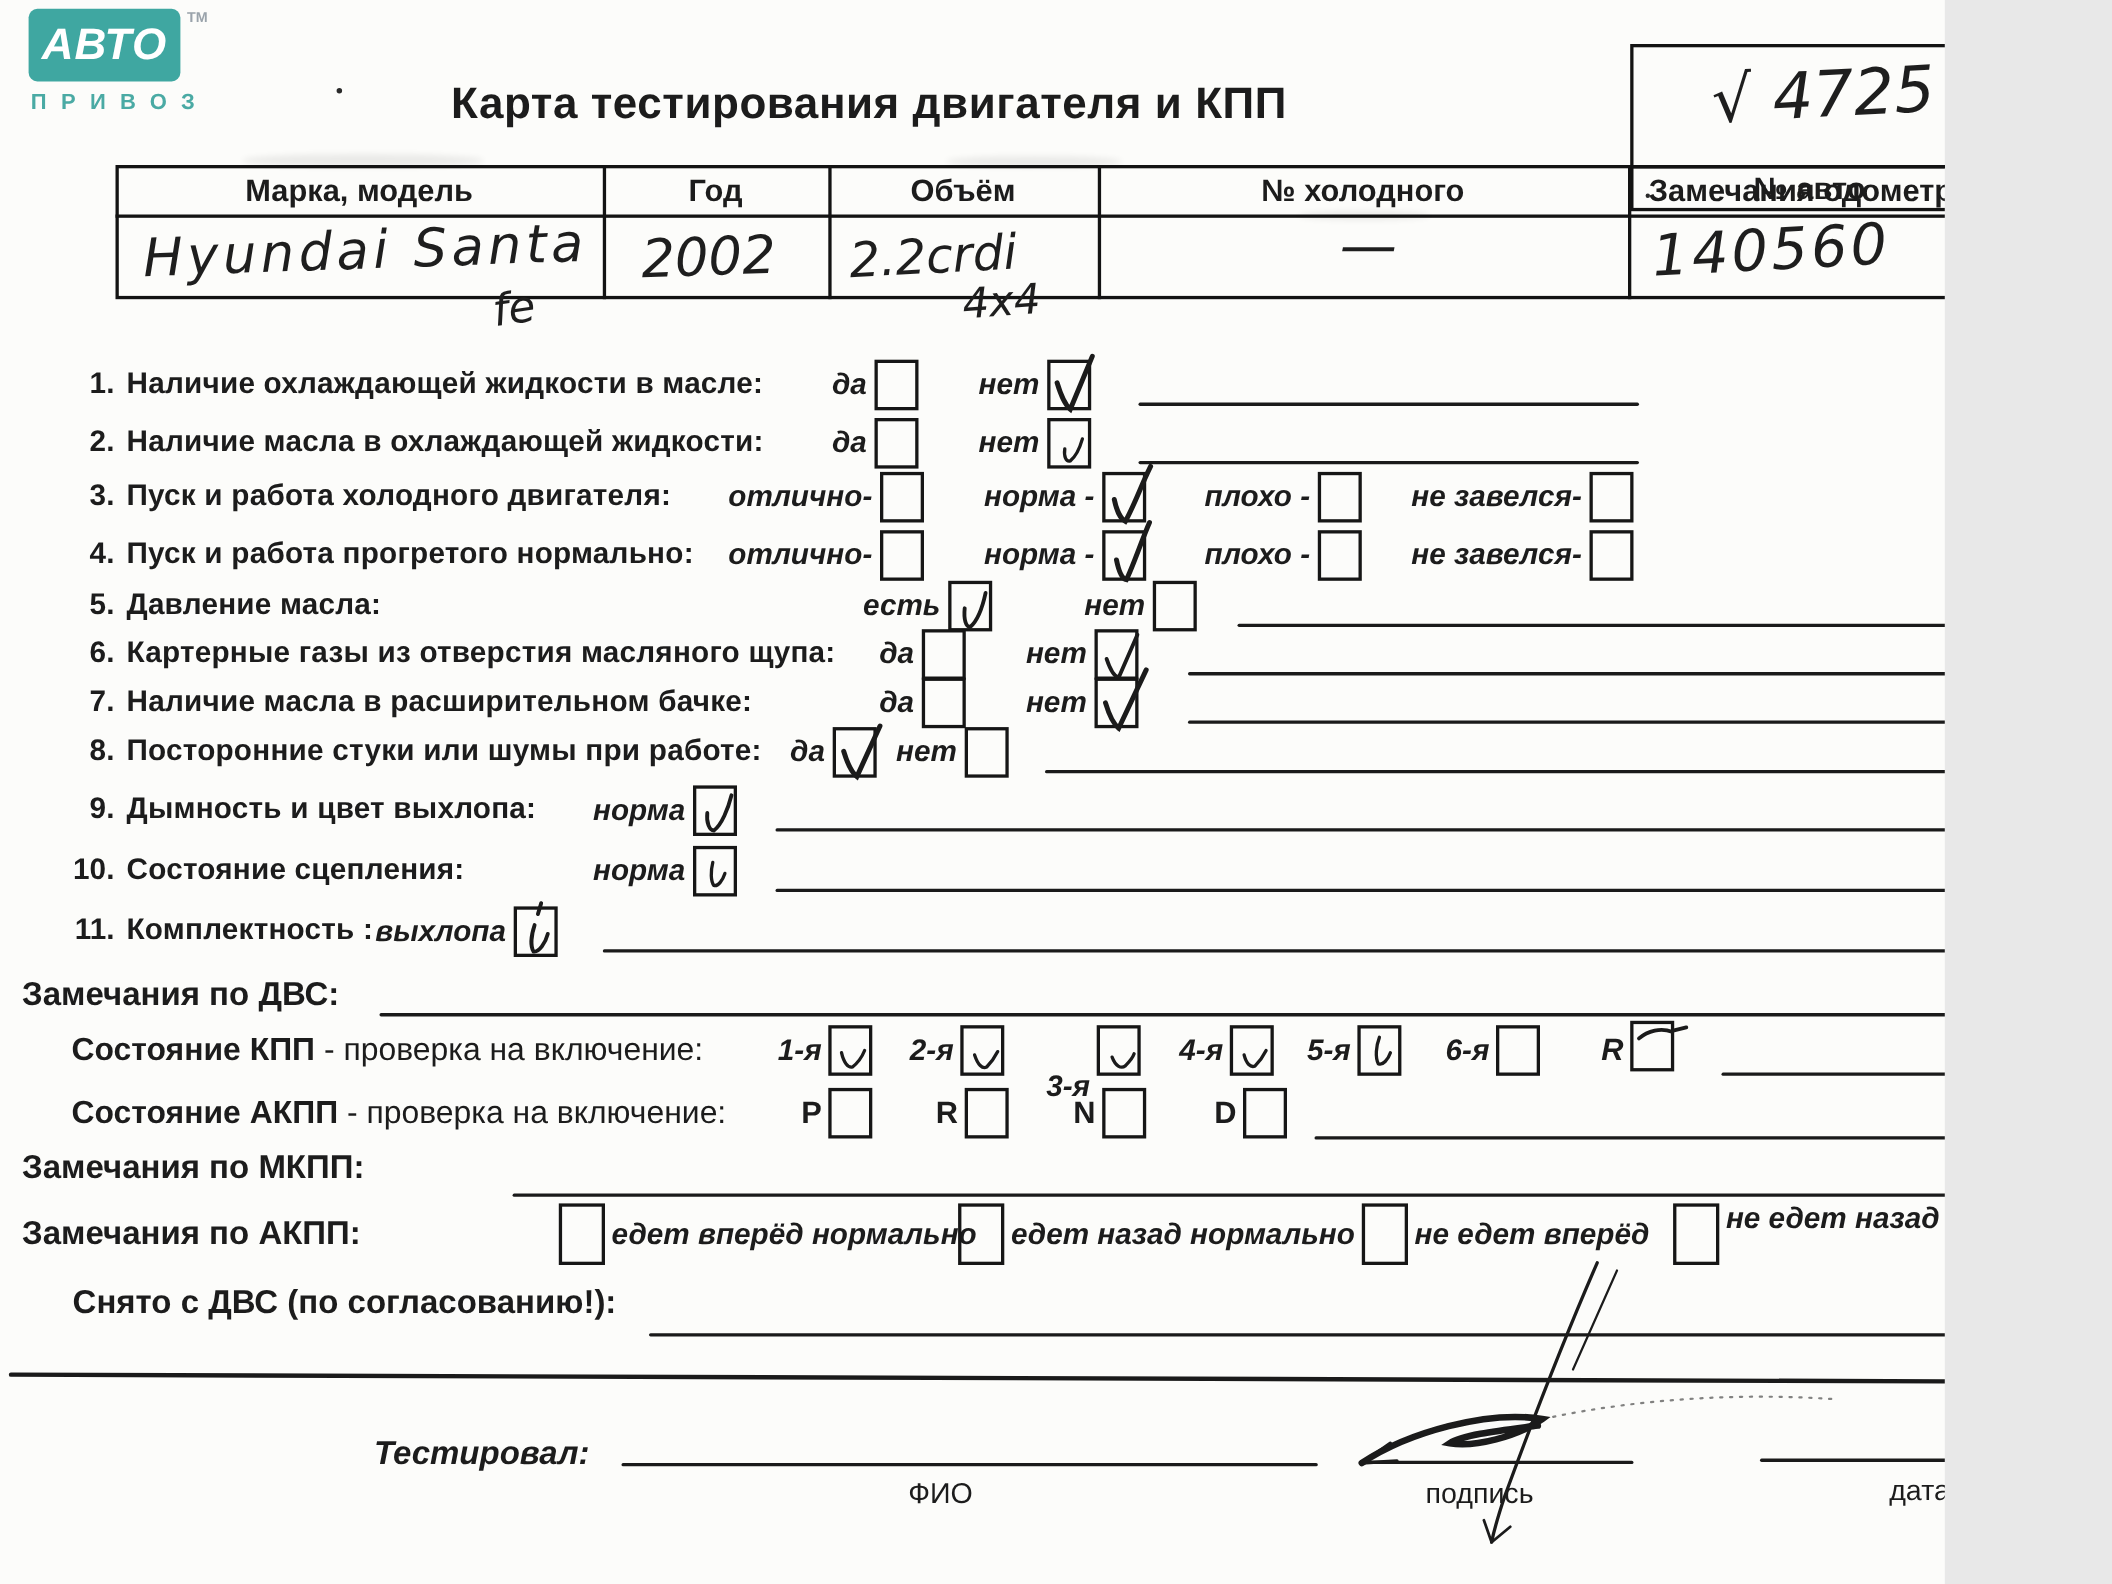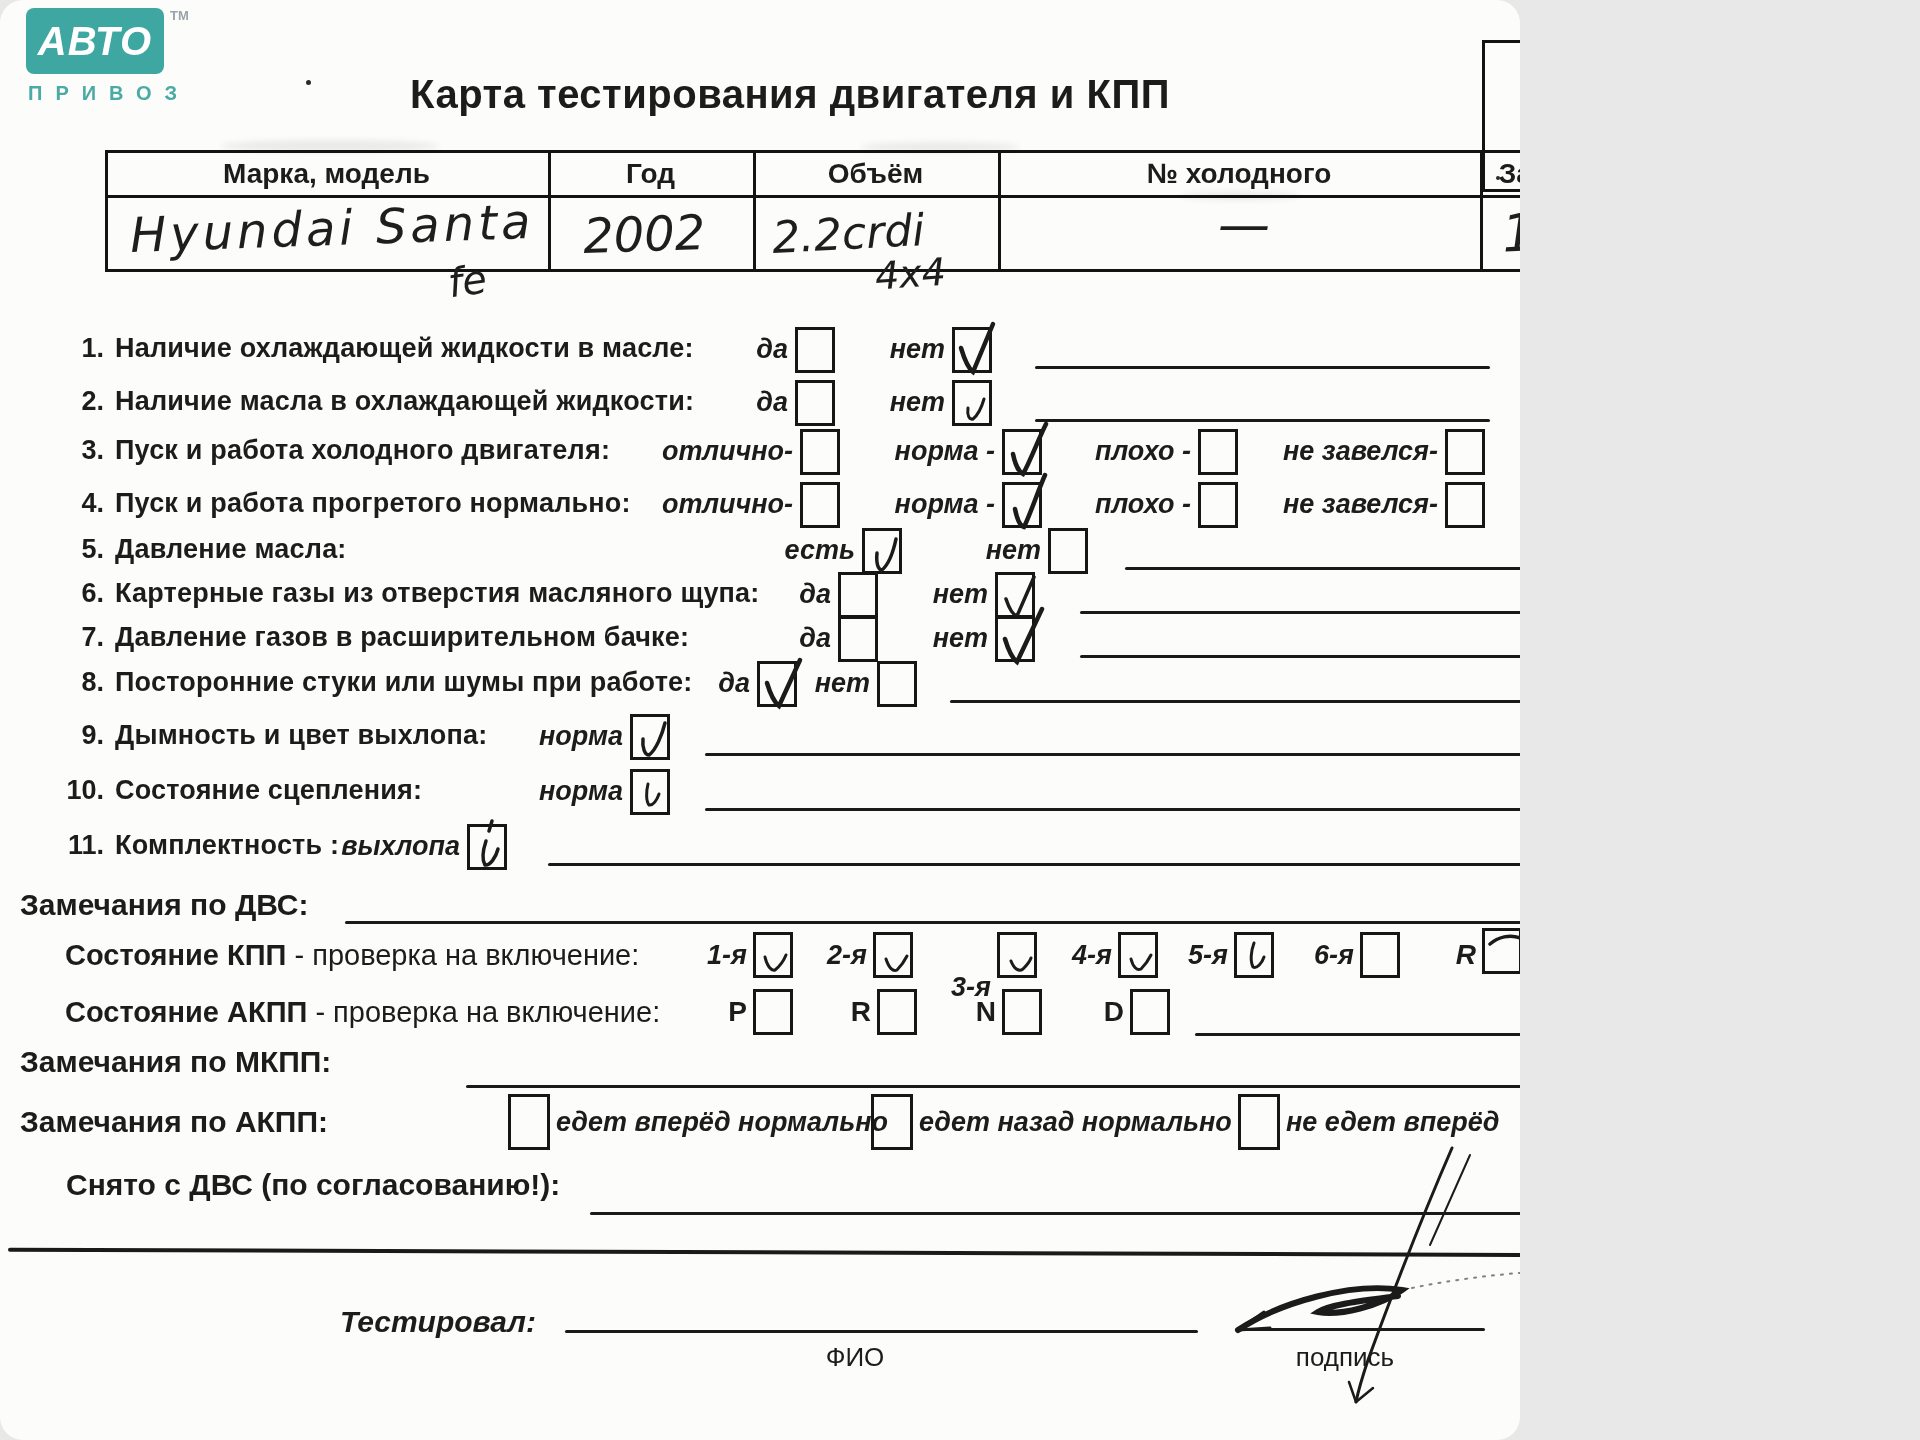--- a/index.html
+++ b/index.html
@@ -1,17 +1,17 @@
 <!DOCTYPE html>
 <html><head>
 <meta charset="utf-8">
 <style>
   html,body{margin:0;padding:0;background:#e8e8e8;}
-  #page{position:relative;width:1520px;height:1440px;background:#fcfcfa;overflow:hidden;
-        font-family:"Liberation Sans",sans-serif;color:#1c1c1c;border-radius:23px;}
+  #page{position:relative;width:1768px;height:1440px;background:#fcfcfa;overflow:hidden;
+        font-family:"Liberation Sans",sans-serif;color:#1c1c1c;}
   
   .logo-box{position:absolute;left:26px;top:8px;width:138px;height:66px;background:#3fa7a1;
             border-radius:8px;display:flex;align-items:center;justify-content:center;}
   .logo-brand{font:italic 800 40px "Liberation Sans",sans-serif;color:#ffffff;letter-spacing:1px;}
   .logo-tm{position:absolute;left:170px;top:8px;font:700 13px "Liberation Sans",sans-serif;color:#9aa3ab;}
   .logo-sub{position:absolute;left:28px;top:82px;font:700 20px "Liberation Sans",sans-serif;
             color:#4aaaa4;letter-spacing:13px;}
   
   .title{position:absolute;left:340px;top:72px;width:900px;text-align:center;
          font:700 40px "Liberation Sans",sans-serif;letter-spacing:.5px;}
@@ -151,21 +151,21 @@
   <div class="cb" style="left:838px;top:572px;"></div>
   <span class="opt" style="left:988px;top:579px;">нет</span>
   <div class="cb" style="left:995px;top:572px;">
     <svg width="40" height="46" viewBox="0 0 40 46">
         <path d="M8 24 C11 33 15 40 19 41 L36 2" stroke="#1b1b1b" stroke-width="3.5" fill="none" stroke-linecap="round"></path>
       </svg>
   </div>
   <div class="ln" style="left:1080px;top:611px;width:825px;"></div>
 
   <span class="num" style="top:622px;">7.</span>
-  <span class="it" style="top:622px;">Давление газов в расширительном бачке:</span>
+  <span class="it" style="top:622px;">Наличие масла в расширительном бачке:</span>
   <span class="opt" style="left:831px;top:623px;">да</span>
   <div class="cb" style="left:838px;top:616px;"></div>
   <span class="opt" style="left:988px;top:623px;">нет</span>
   <div class="cb" style="left:995px;top:616px;">
     <svg width="40" height="46" viewBox="0 0 40 46">
         <path d="M7 20 C10 30 14 39 19 43 L44 -10" stroke="#1b1b1b" stroke-width="4.5" fill="none" stroke-linecap="round"></path>
       </svg>
   </div>
   <div class="ln" style="left:1080px;top:655px;width:825px;"></div>
 

